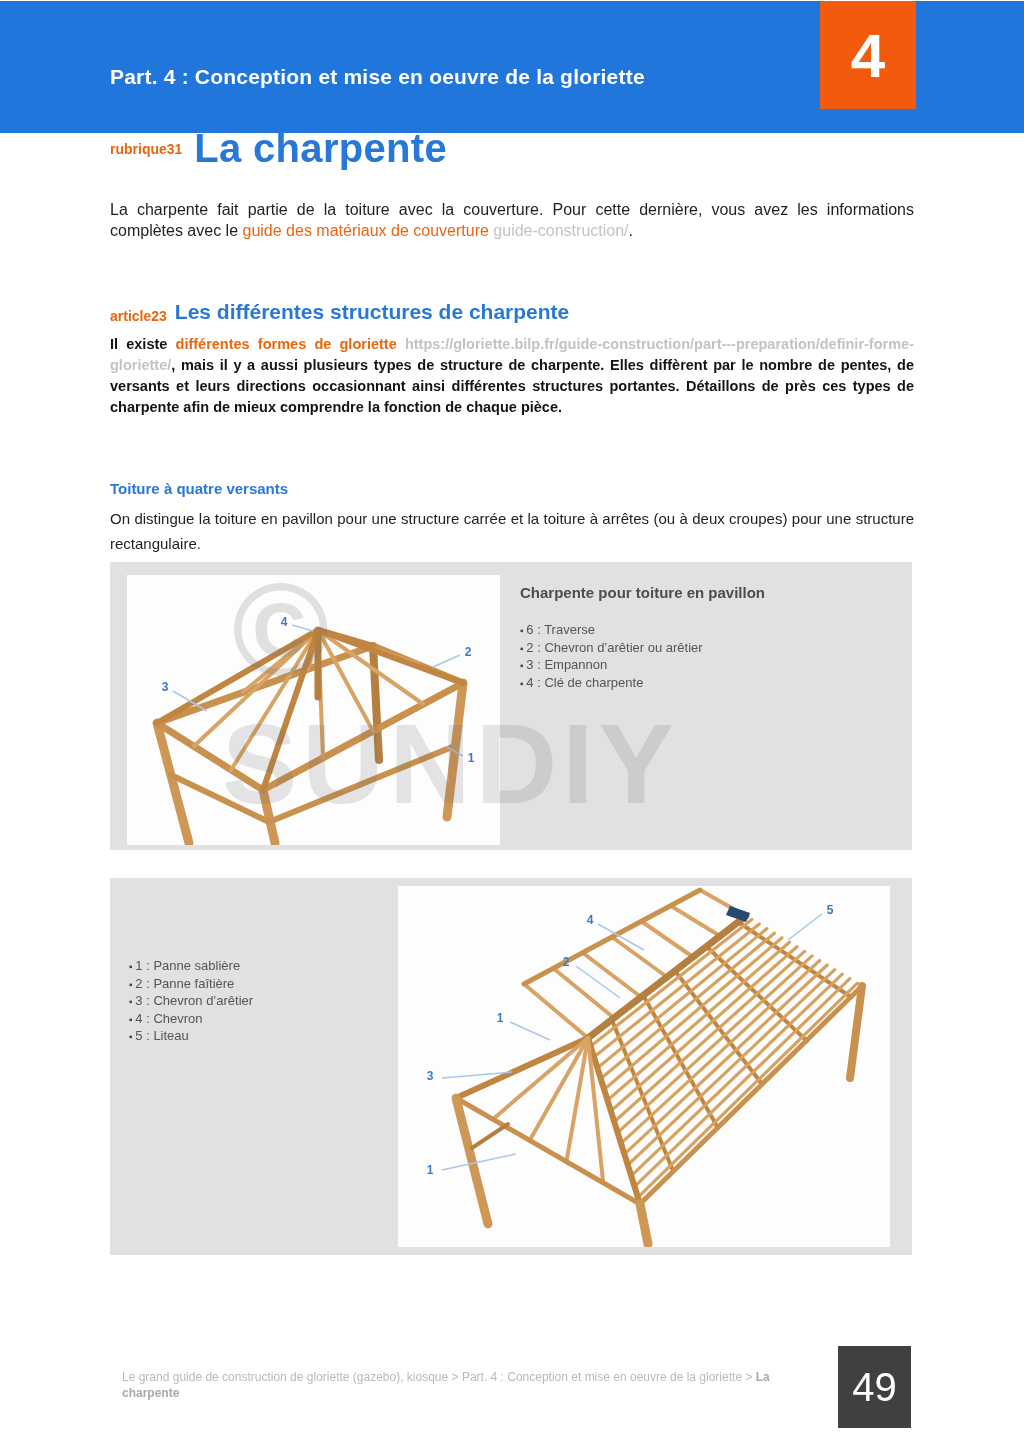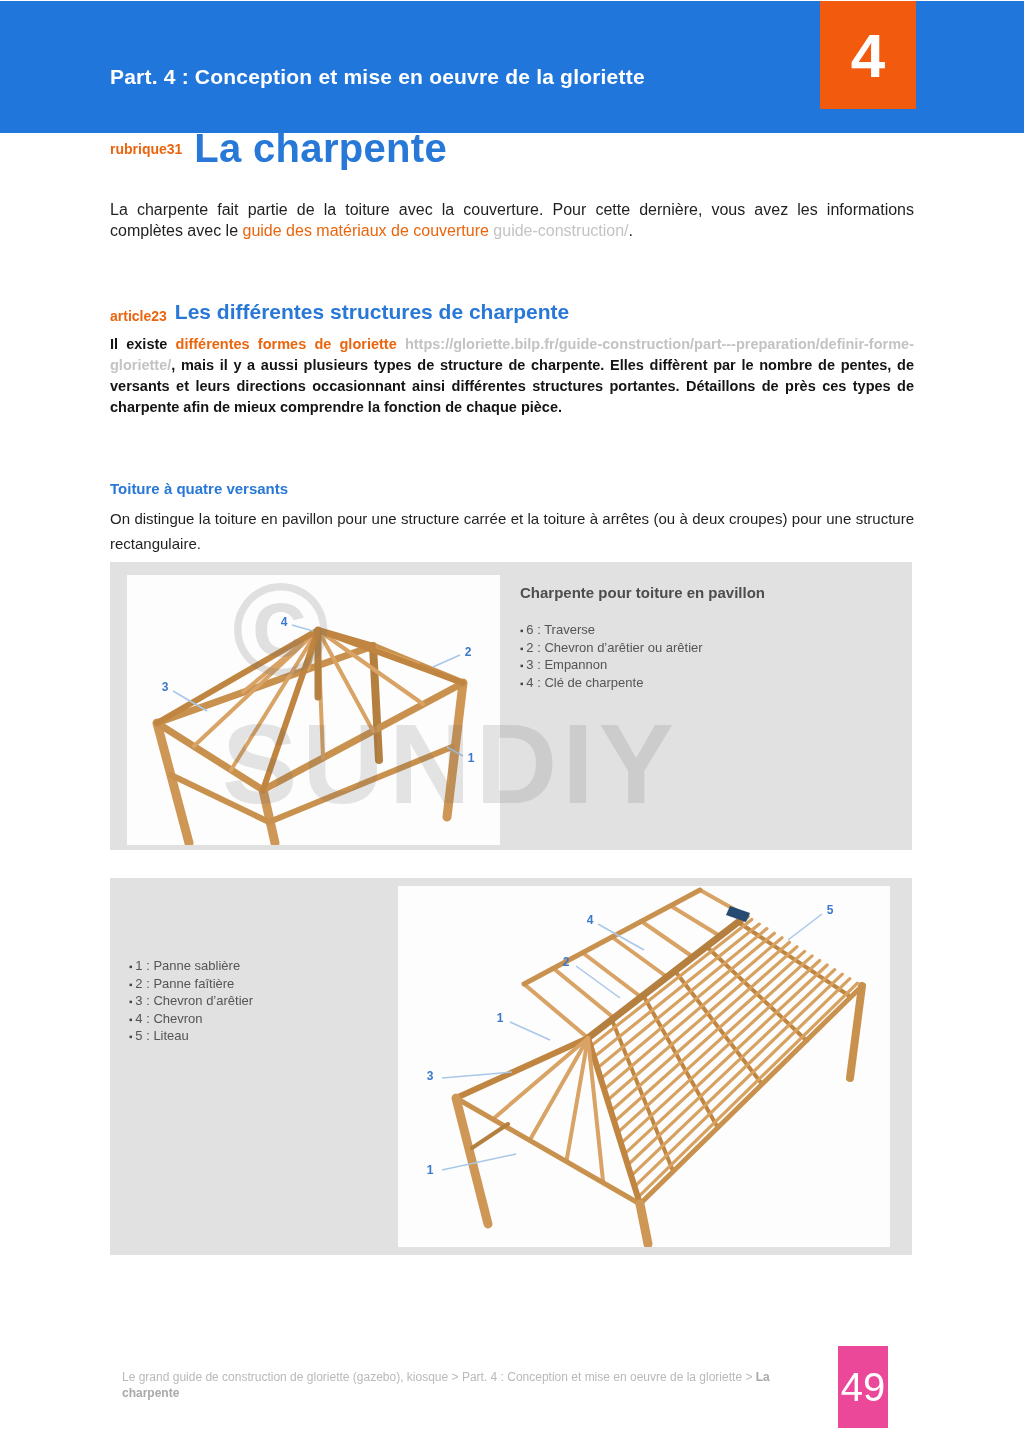--- a/index.html
+++ b/index.html
@@ -50,21 +50,21 @@
   .fig-list li::before { content:"▪ "; font-size:10px; color:#444444; }
   
   .wm-copy { position:absolute; left:122px; top:2px; font-size:132px; font-weight:bold;
     color:rgba(110,110,110,0.20); line-height:1; pointer-events:none; }
   .wm-text { position:absolute; left:112px; top:146px; font-size:113px; font-weight:800;
     letter-spacing:5px; color:rgba(100,100,100,0.17); line-height:1; pointer-events:none; }
   
   .footer-text { position:absolute; left:122px; top:1369px; width:680px; font-size:12px;
     line-height:16px; color:#b9b9b9; }
   .footer-text b { color:#a9a9a9; }
-  .footer-page { position:absolute; left:838px; top:1346px; width:50px; height:82px; background:#ec4899;
+  .footer-page { position:absolute; left:838px; top:1346px; width:73px; height:82px; background:#404040;
     display:flex; align-items:center; justify-content:center; color:#ffffff; font-size:40px; }
   svg text.callout { font-family:"Liberation Sans","DejaVu Sans",sans-serif; font-size:12px;
     font-weight:bold; fill:#3a78cc; }
   svg .leader { stroke:#a9c7e8; stroke-width:1.5; fill:none; }
 </style>
 </head>
 <body>
 
 <div class="page">
 

